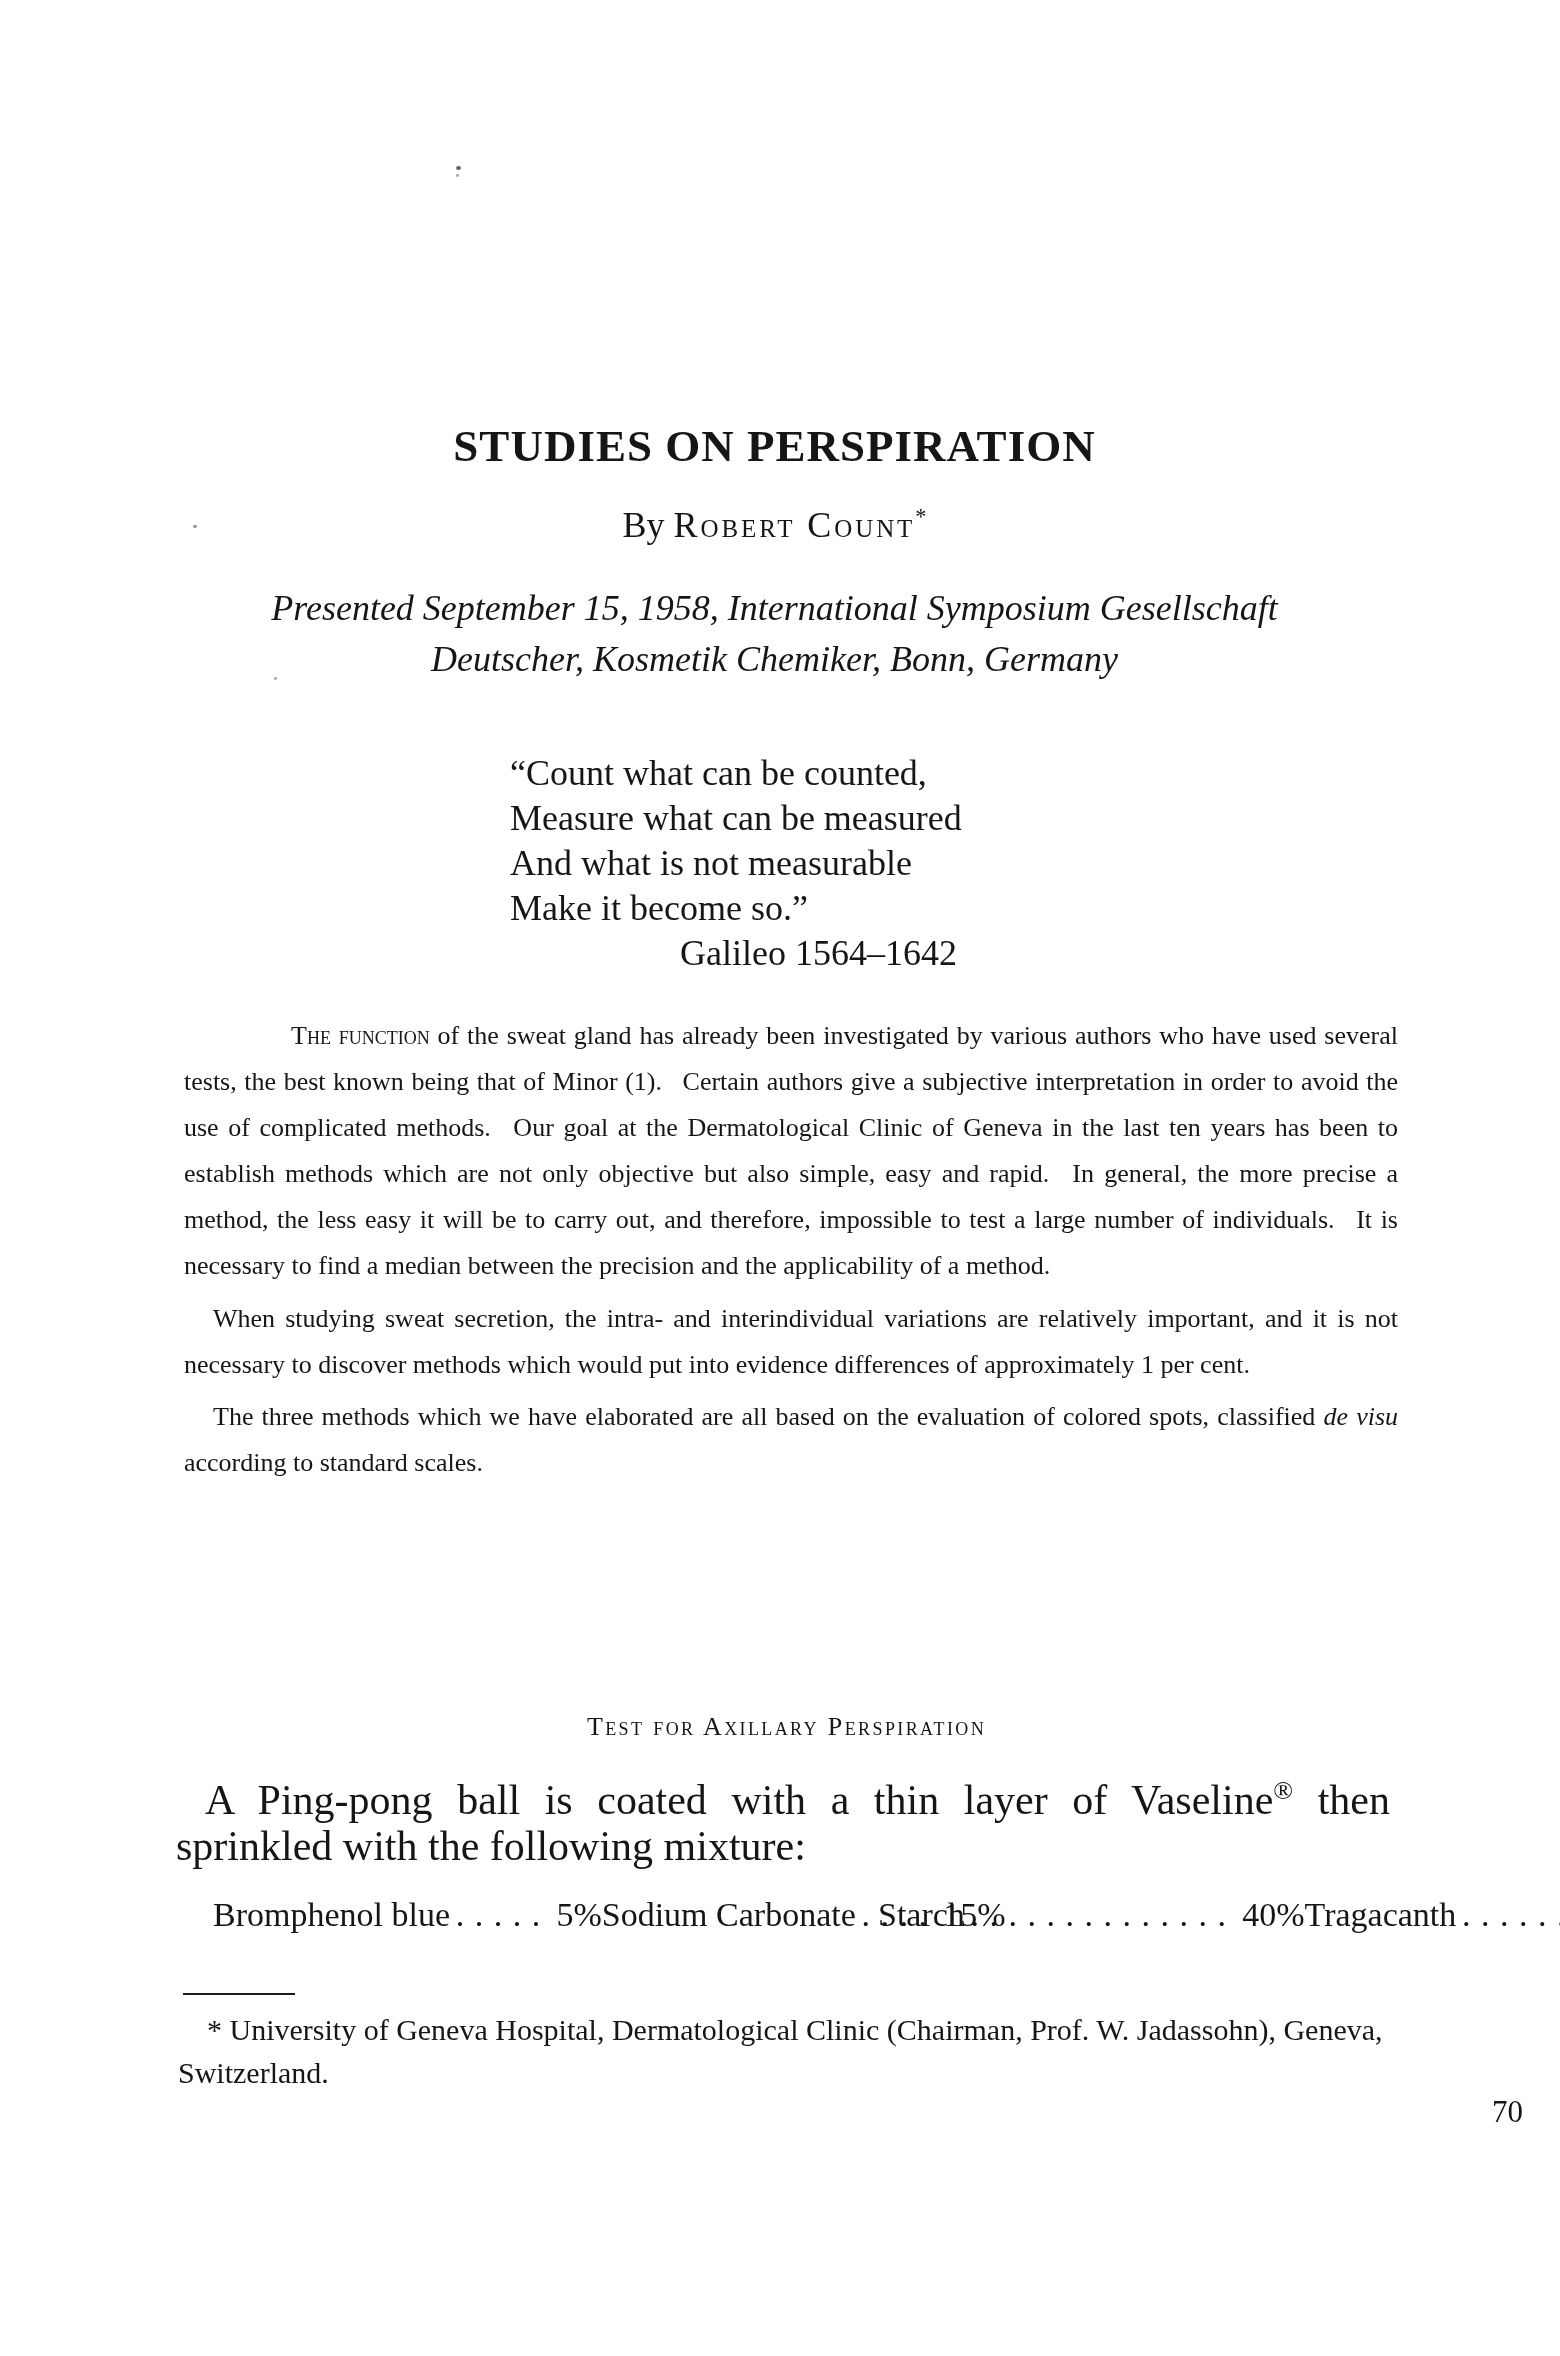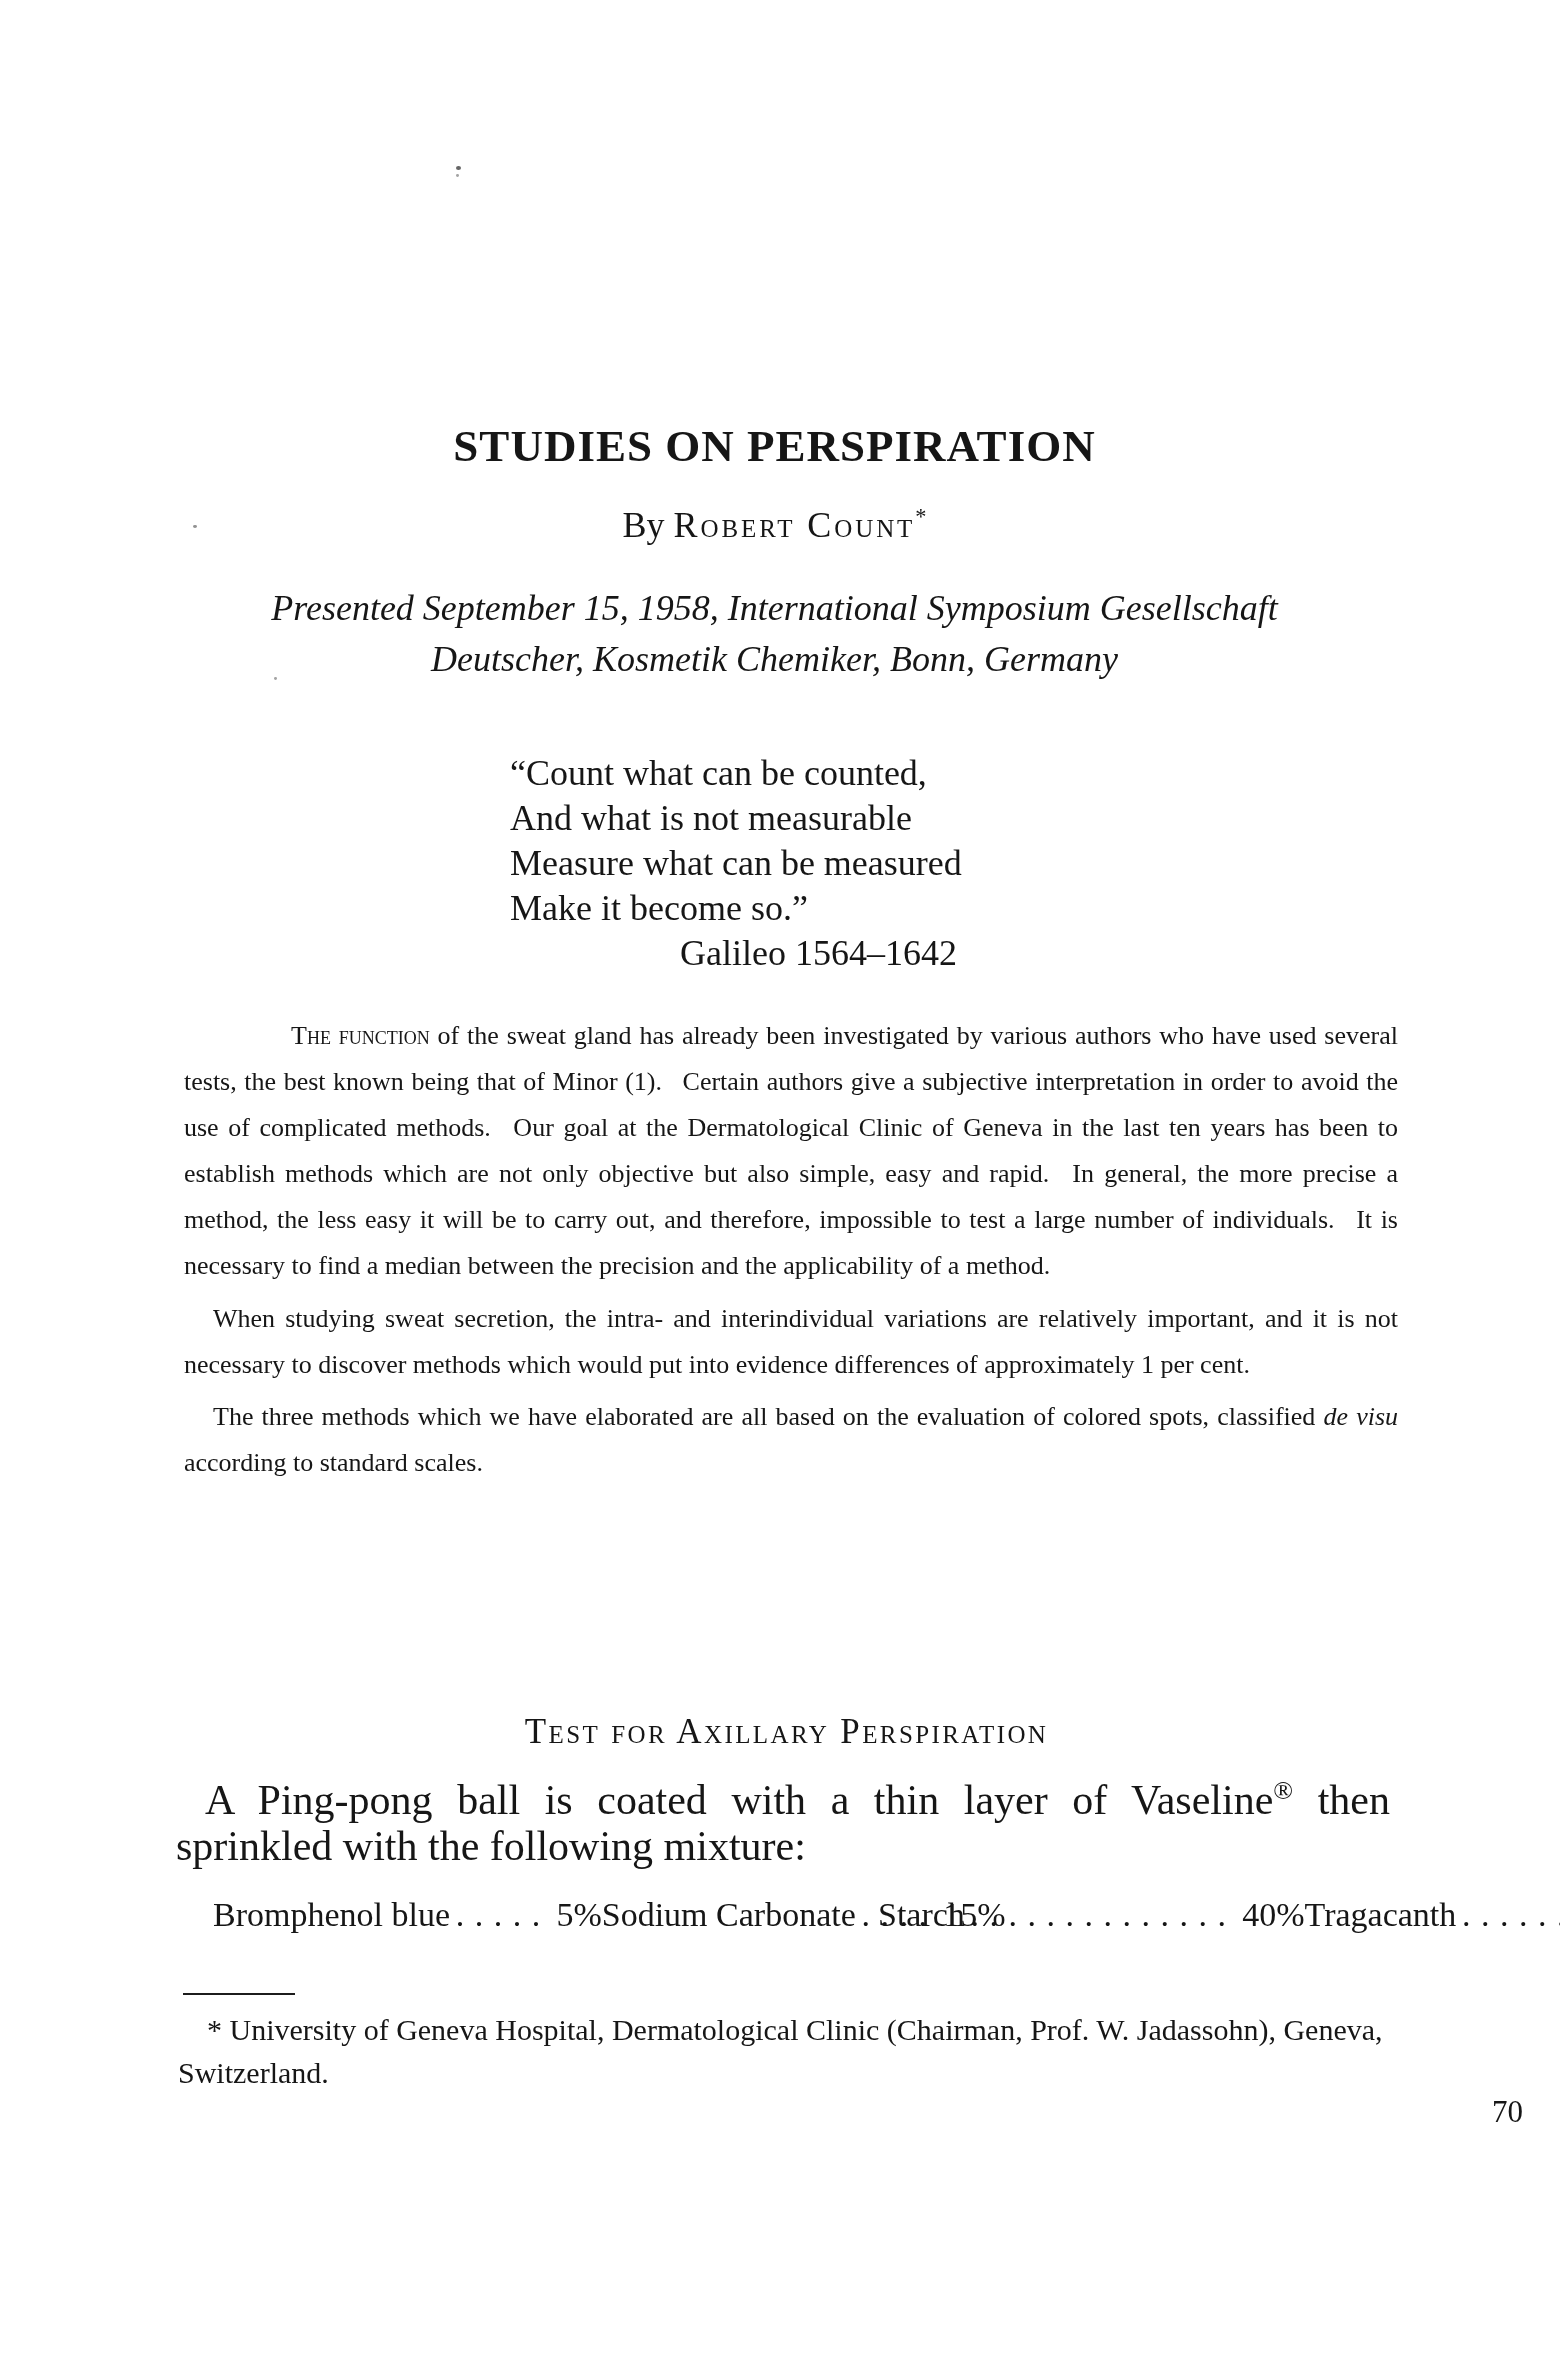--- a/index.html
+++ b/index.html
@@ -48,21 +48,21 @@
     margin-left:8px;
   }
   .bodytext p { margin:0; }
   .bodytext p.lead-para { text-indent:107px; }
   .bodytext p.ind { text-indent:29px; margin-top:6.7px; }
   .italic { font-style:italic; }
 
   .section-heading {
     top:1712px;
     font-variant:small-caps; letter-spacing:2.4px;
-    font-size:35px;
+    font-size:26px;
     margin-left:24px;
   }
 
   .section-para {
     top:1777px; left:176px; width:1214px;
     font-size:42px; line-height:46px;
     text-align:justify;
   }
   .section-para p { margin:0; text-indent:29px; }
 
@@ -116,22 +116,22 @@
 
   <div class="abs center byline"><span>By </span><span class="name">Robert Count</span><sup class="mark">*</sup></div>
 
   <div class="abs center presented">
     <div>Presented September 15, 1958, International Symposium Gesellschaft</div>
     <div>Deutscher, Kosmetik Chemiker, Bonn, Germany</div>
   </div>
 
   <div class="abs epigraph">
     <div>“Count what can be counted,</div>
+    <div>Measure what can be measured</div>
     <div>And what is not measurable</div>
-    <div>Measure what can be measured</div>
     <div>Make it become so.”</div>
     <div class="attribution">Galileo 1564–1642</div>
   </div>
 
   <div class="abs bodytext">
     <p class="lead-para"><span class="smallcaps">The function</span><span> of the sweat gland has already been investigated by various authors who have used several tests, the best known being that of Minor (1).  Certain authors give a subjective interpretation in order to avoid the use of complicated methods.  Our goal at the Dermatological Clinic of Geneva in the last ten years has been to establish methods which are not only objective but also simple, easy and rapid.  In general, the more precise a method, the less easy it will be to carry out, and therefore, impossible to test a large number of individuals.  It is necessary to find a median between the precision and the applicability of a method.</span></p>
     <p class="ind">When studying sweat secretion, the intra- and interindividual variations are relatively important, and it is not necessary to discover methods which would put into evidence differences of approximately 1 per cent.</p>
     <p class="ind"><span>The three methods which we have elaborated are all based on the evalua­tion of colored spots, classified </span><span class="italic">de visu</span><span> according to standard scales.</span></p>
   </div>
 

